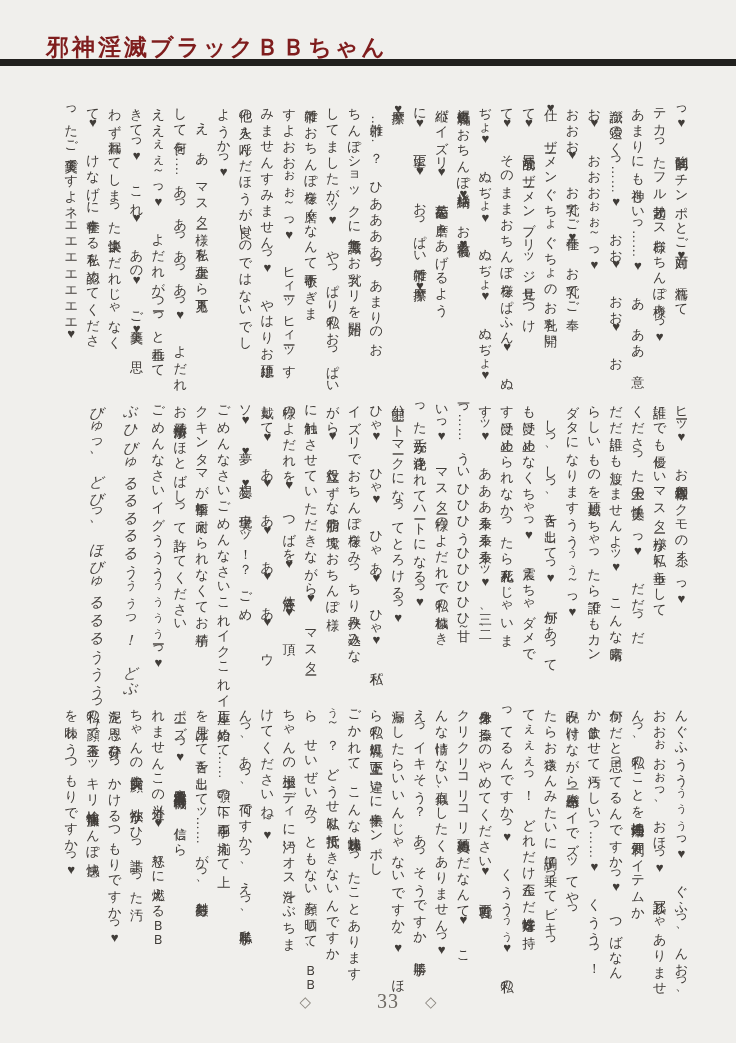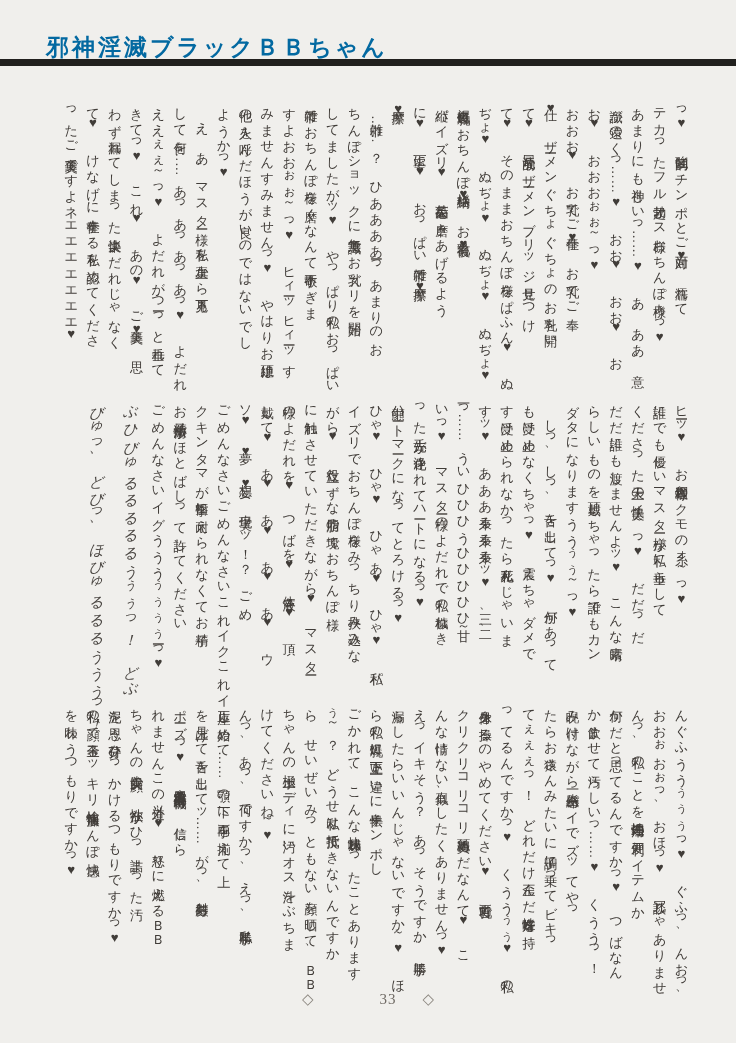--- a/index.html
+++ b/index.html
@@ -14,21 +14,21 @@
     background: #f0efec;
     font-family: "Liberation Serif", "DejaVu Serif", serif;
   }
   .page-title {
     position: absolute;
     left: 46px;
     top: 17px;
     font-size: 23px;
     font-weight: bold;
     letter-spacing: 3px;
-    color: #0369a1;
+    color: #7f1d1d;
     white-space: nowrap;
   }
   .title-rule {
     position: absolute;
     left: 0;
     top: 59px;
     width: 736px;
     height: 7px;
     background: #21201e;
   }
@@ -63,21 +63,21 @@
     justify-content: center;
     align-items: center;
     gap: 26px;
     color: #6e6963;
   }
   .diamond {
     font-size: 15px;
     color: #8a857e;
   }
   .page-number {
-    font-size: 15px;
+    font-size: 20px;
     letter-spacing: 1px;
     margin-left: 40px;
   }
 </style>
 </head>
 <body>
 
 <h1 class="page-title">邪神淫滅ブラックＢＢちゃん</h1>
 <div class="title-rule"></div>
 

